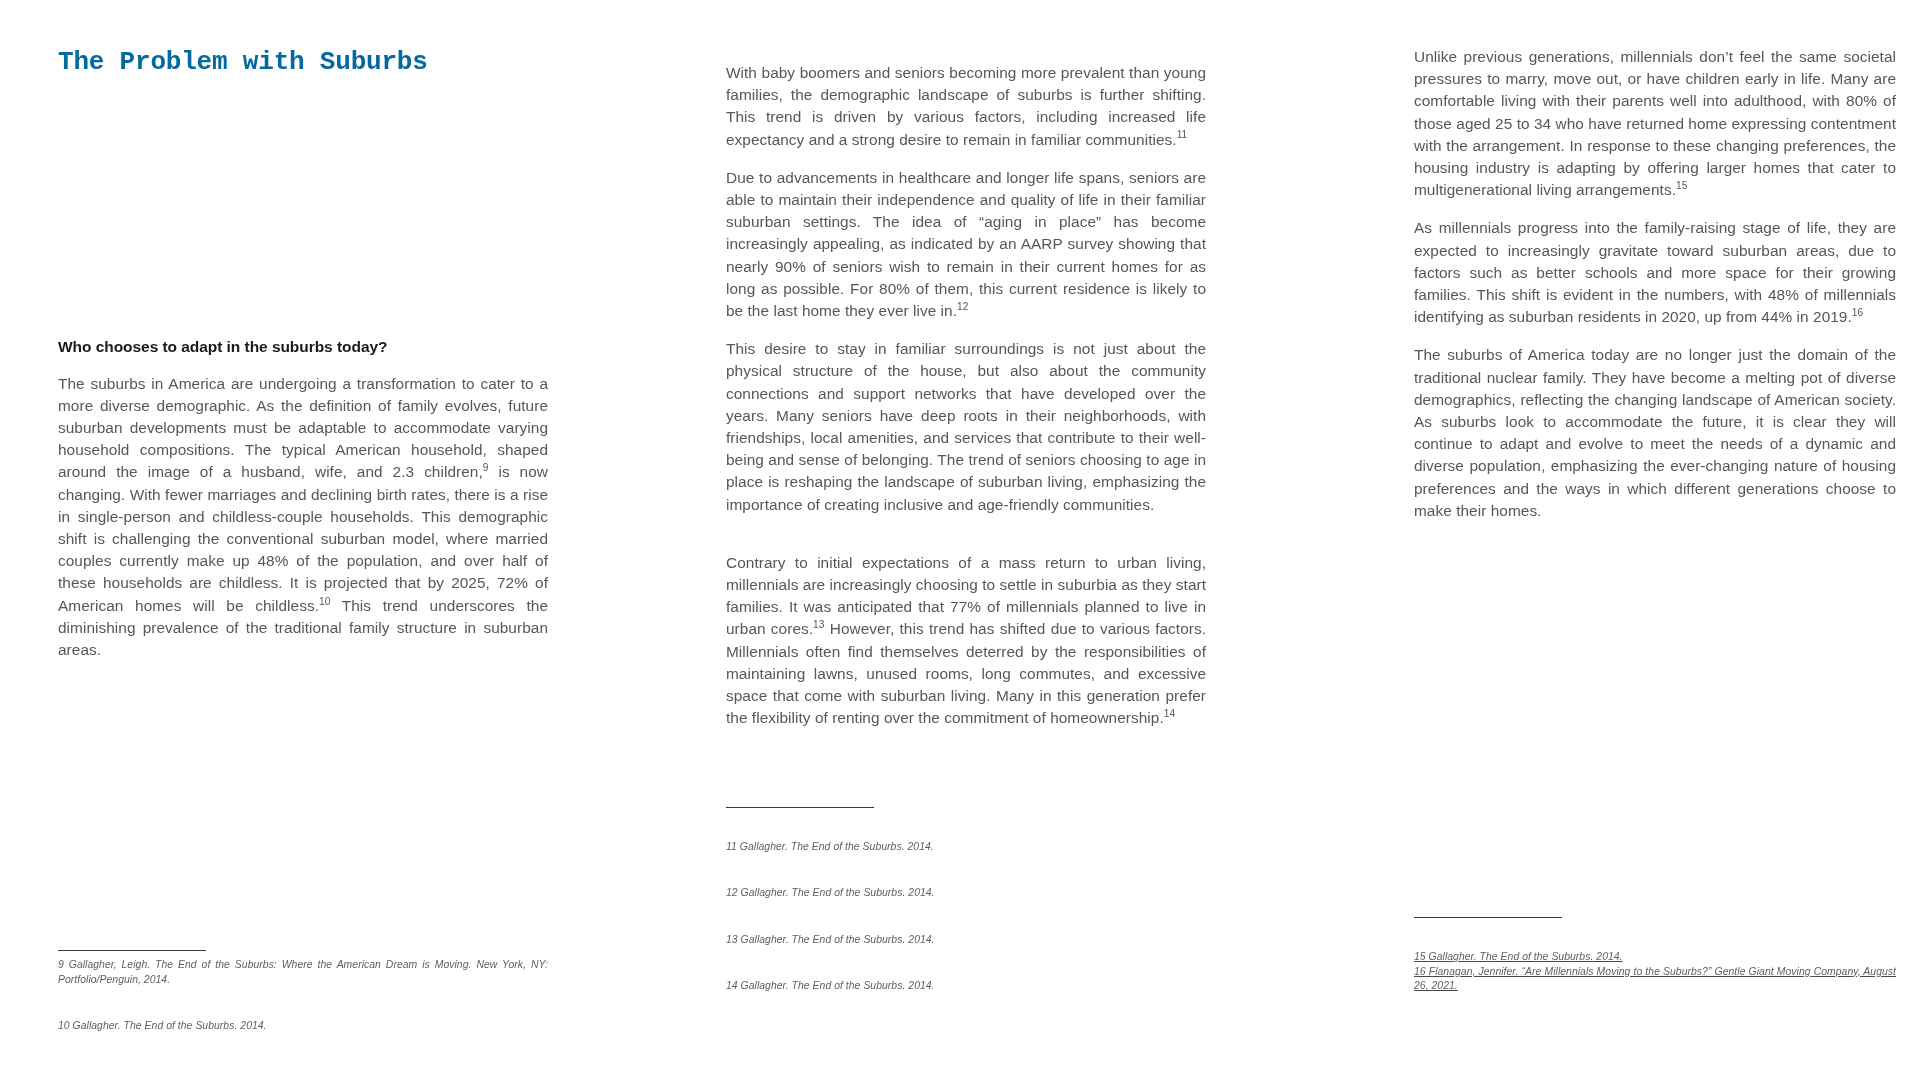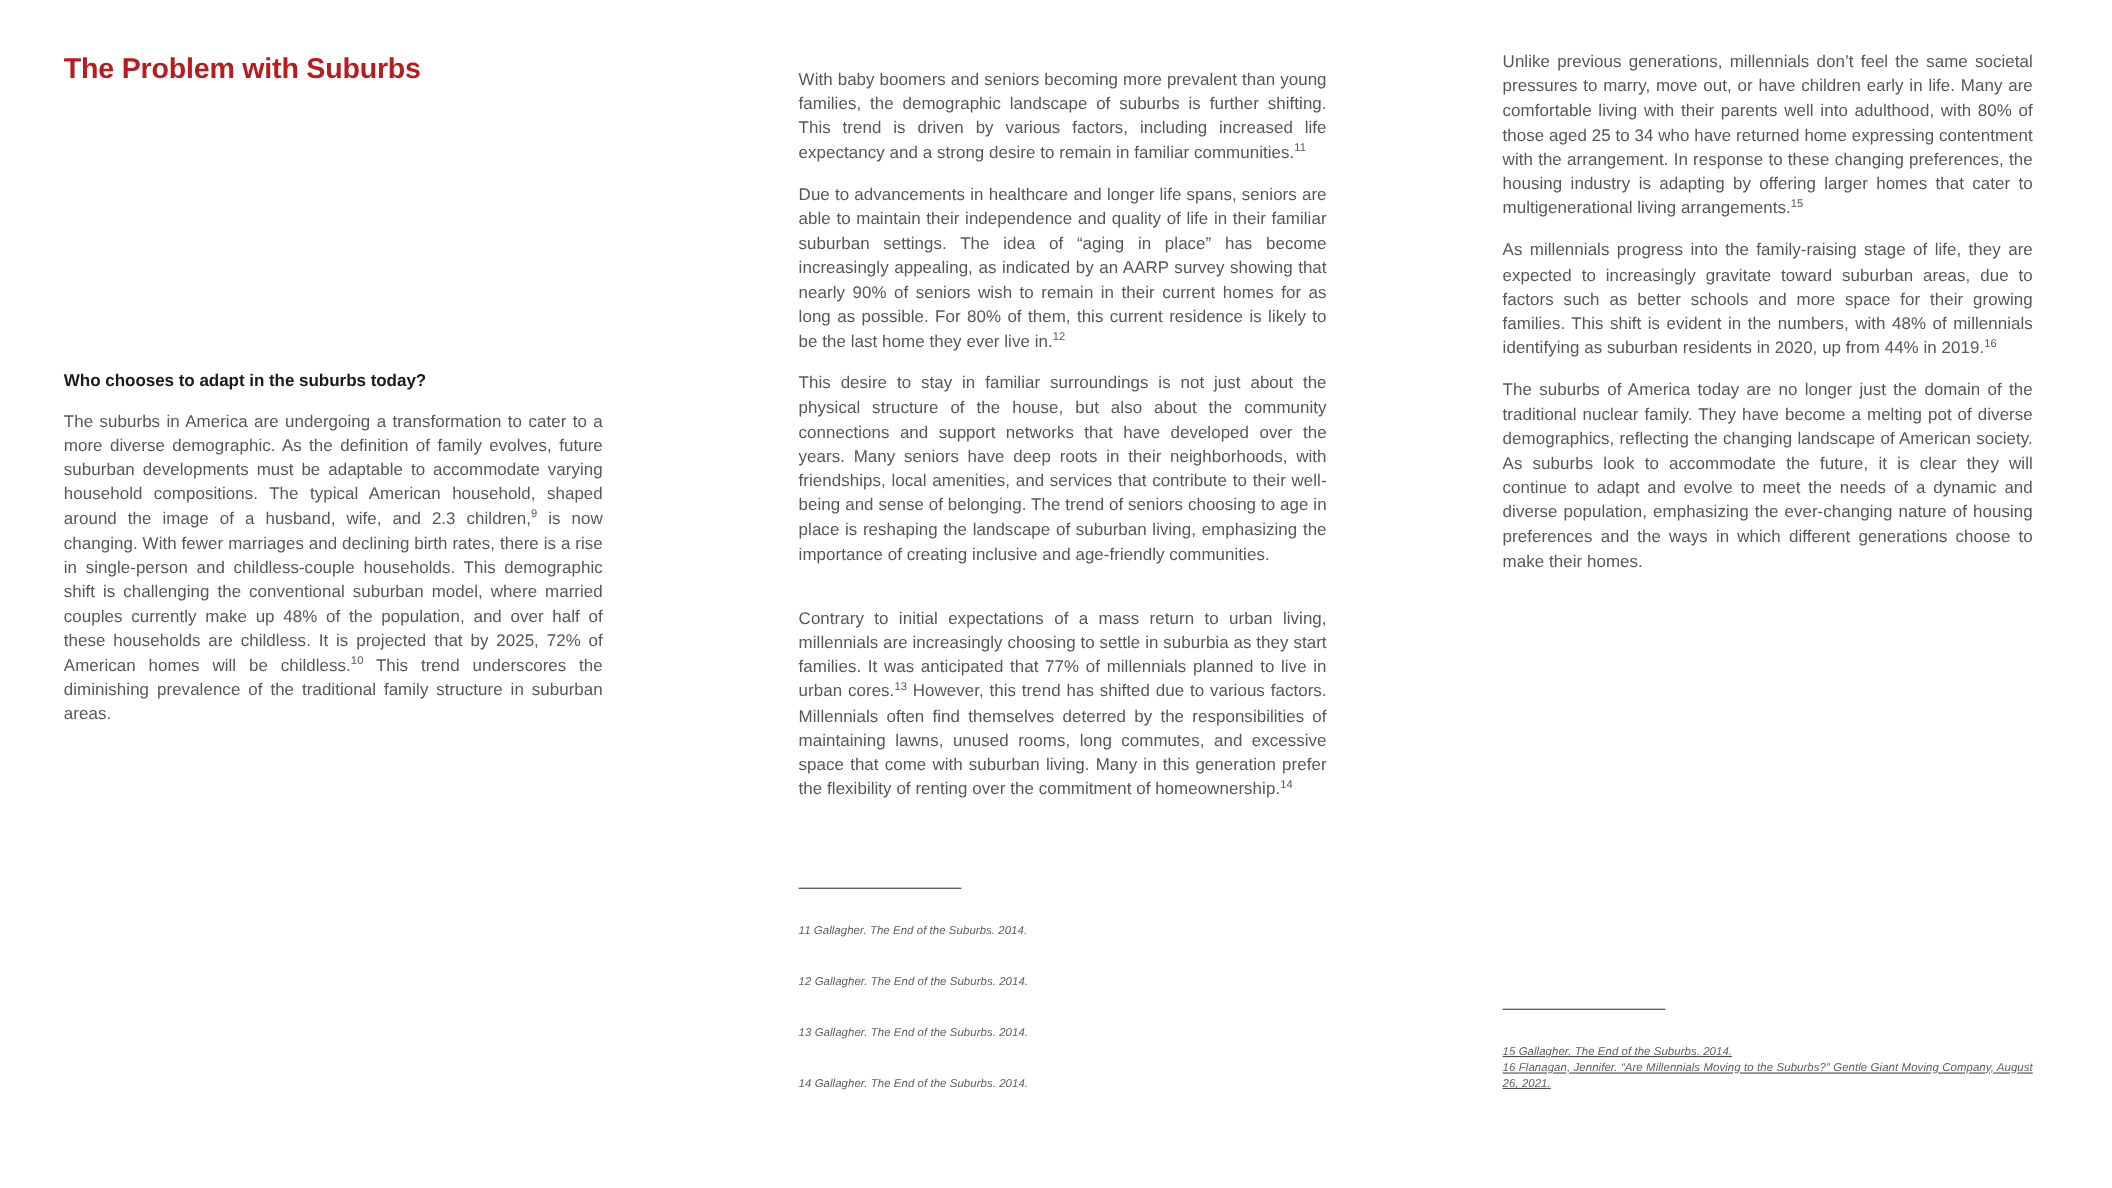--- a/index.html
+++ b/index.html
@@ -25,41 +25,42 @@
   .column {
     position: absolute;
     top: 0;
     height: 1080px;
     box-sizing: border-box;
   }
 
   
   .col-1 { left: 58px;   width: 490px; }
   .col-2 { left: 726px;  width: 480px; }
-  .col-3 { left: 1366px; width: 482px; }
+  .col-3 { left: 1414px; width: 482px; }
 
   .col-body {
     position: absolute;
     left: 0;
     right: 0;
     top: 0;
   }
 
   .col-1 .col-body { top: 46px; }
   .col-2 .col-body { top: 46px; }
   .col-3 .col-body { top: 46px; }
 
   
   h1.doc-title {
     font-size: 26px;
     line-height: 1.25;
     font-weight: bold;
-    color: #b91c1c;
+    color: #0369a1;
     margin: 0 0 0 0;
     letter-spacing: -0.2px;
+    font-family: Liberation Mono, monospace;
   }
 
   h2.section-heading {
     font-size: 15.5px;
     line-height: 1.3;
     font-weight: bold;
     color: #1b1b1b;
     margin: 0;
     letter-spacing: -0.05px;
   }
@@ -130,20 +131,25 @@
       <div class="gap-title-to-heading"></div>
 
       <h2 class="section-heading">Who chooses to adapt in the suburbs today?</h2>
 
       <div class="gap-heading-to-para"></div>
 
       <p class="body-text"><span>The suburbs in America are undergoing a transformation to cater to a more diverse demographic. As the definition of family evolves, future suburban developments must be adaptable to accommodate varying household compositions. The typical American household, shaped around the image of a husband, wife, and 2.3 children,</span><sup class="sup">9</sup><span> is now changing. With fewer marriages and declining birth rates, there is a rise in single-person and childless-couple households. This demographic shift is challenging the conventional suburban model, where married couples currently make up 48% of the population, and over half of these households are childless. It is projected that by 2025, 72% of American homes will be childless.</span><sup class="sup">10</sup><span> This trend underscores the diminishing prevalence of the traditional family structure in suburban areas.</span></p>
 
     </div>
 
+    <div class="footnotes">
+      <div class="footnote-rule"></div>
+      <p class="footnote-line">9 Gallagher, Leigh. The End of the Suburbs: Where the American Dream is Moving. New York, NY: Portfolio/Penguin, 2014.</p>
+      <p class="footnote-line no-justify">10 Gallagher. The End of the Suburbs. 2014.</p>
+    </div>
   </div>
 
   <div class="column col-2">
     <div class="col-body">
 
 
       <div class="gap-heading-to-para"></div>
 
       <p class="body-text"><span>With baby boomers and seniors becoming more prevalent than young families, the demographic landscape of suburbs is further shifting. This trend is driven by various factors, including increased life expectancy and a strong desire to remain in familiar communities.</span><sup class="sup">11</sup></p>
 

